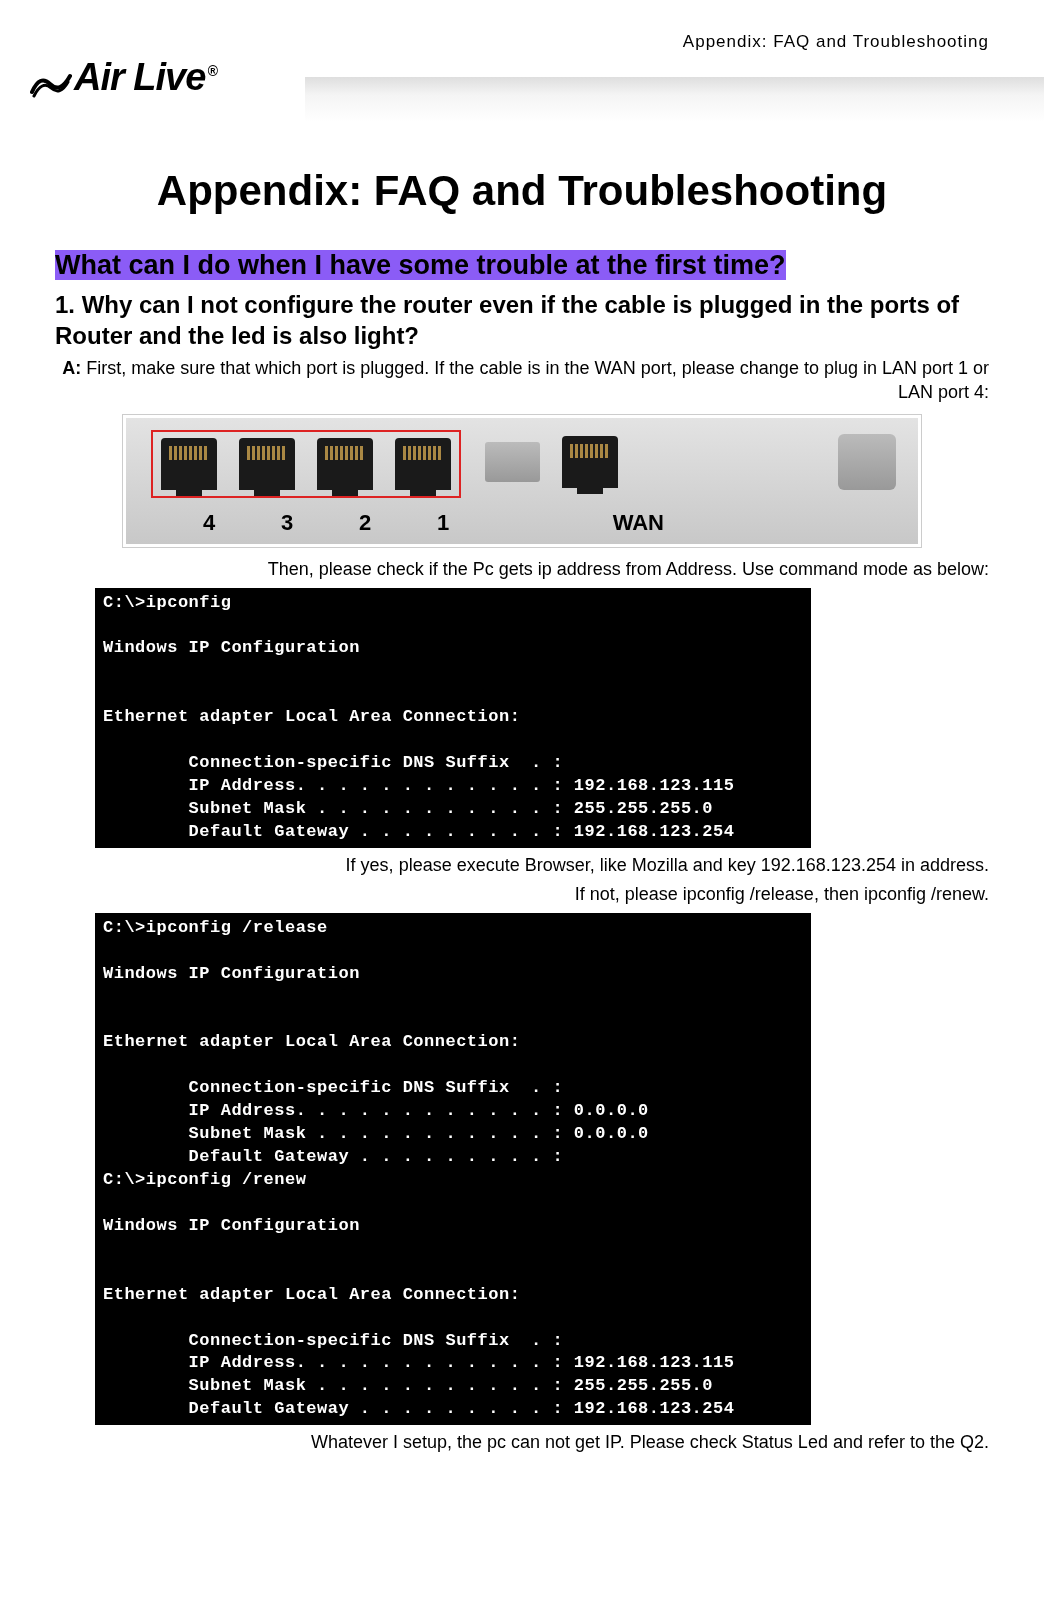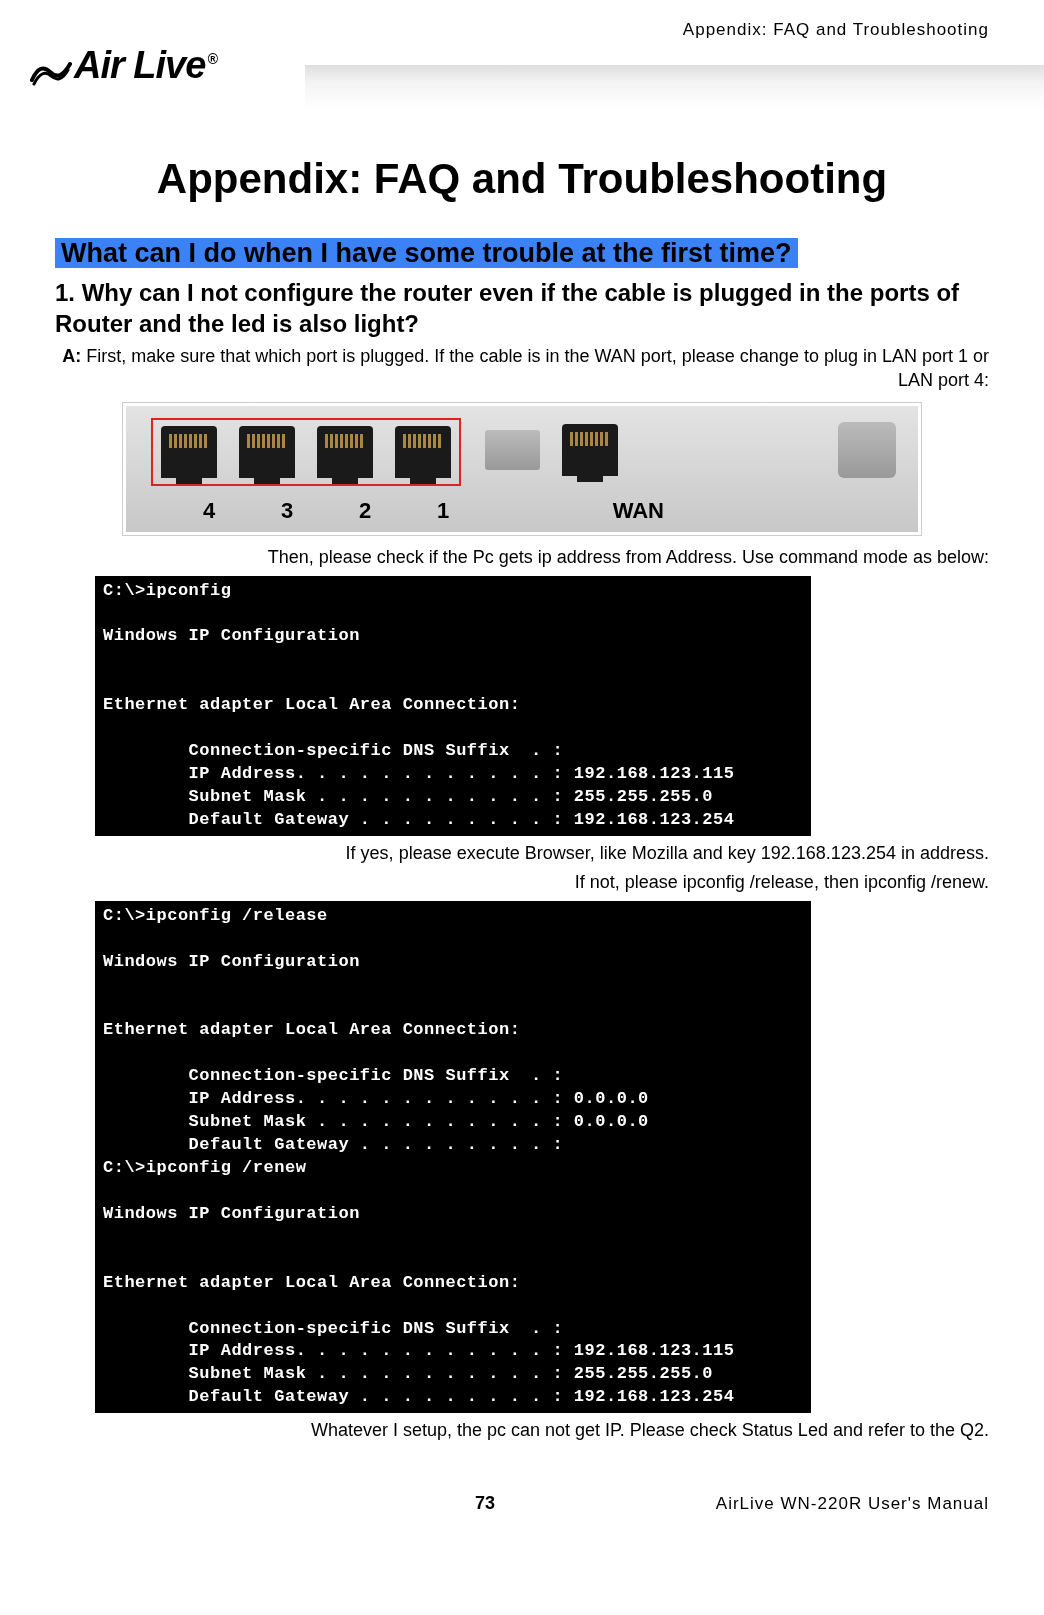--- a/index.html
+++ b/index.html
@@ -11,20 +11,21 @@
       font-family: Arial, Helvetica, sans-serif;
       background: #fff;
       width: 1044px;
       margin: 0 auto;
       padding: 0;
       color: #000;
     }
     .page {
       padding: 20px 55px 30px 55px;
       position: relative;
+      margin-top: 12px;
     }
     .header-section {
       position: relative;
       height: 105px;
       margin-bottom: 20px;
     }
     .header-right-text {
       position: absolute;
       top: 0;
       right: 0;
@@ -68,23 +69,23 @@
     }
     .main-title {
       font-size: 42px;
       font-weight: bold;
       text-align: center;
       margin: 30px 0 35px 0;
     }
     .section-title {
       font-size: 27px;
       font-weight: bold;
-      background: #3b82f6;
+      background: #8b5cf6;
       display: inline;
-      padding: 0 6px;
+      padding: 0 0;
     }
     .section-title-wrapper {
       margin-bottom: 8px;
     }
     .question {
       font-size: 24px;
       font-weight: bold;
       line-height: 1.3;
       margin-bottom: 6px;
     }
@@ -304,18 +305,14 @@
 
 Ethernet adapter Local Area Connection:
 
         Connection-specific DNS Suffix  . :
         IP Address. . . . . . . . . . . . : 192.168.123.115
         Subnet Mask . . . . . . . . . . . : 255.255.255.0
         Default Gateway . . . . . . . . . : 192.168.123.254</div>
 
   <div class="body-text">Whatever I setup, the pc can not get IP. Please check Status Led and refer to the Q2.</div>
 
-  <div class="footer">
-    <span class="page-number">73</span>
-    <span class="footer-right">AirLive WN-220R User's Manual</span>
-  </div>
 
 </div>
 
 </body></html>

